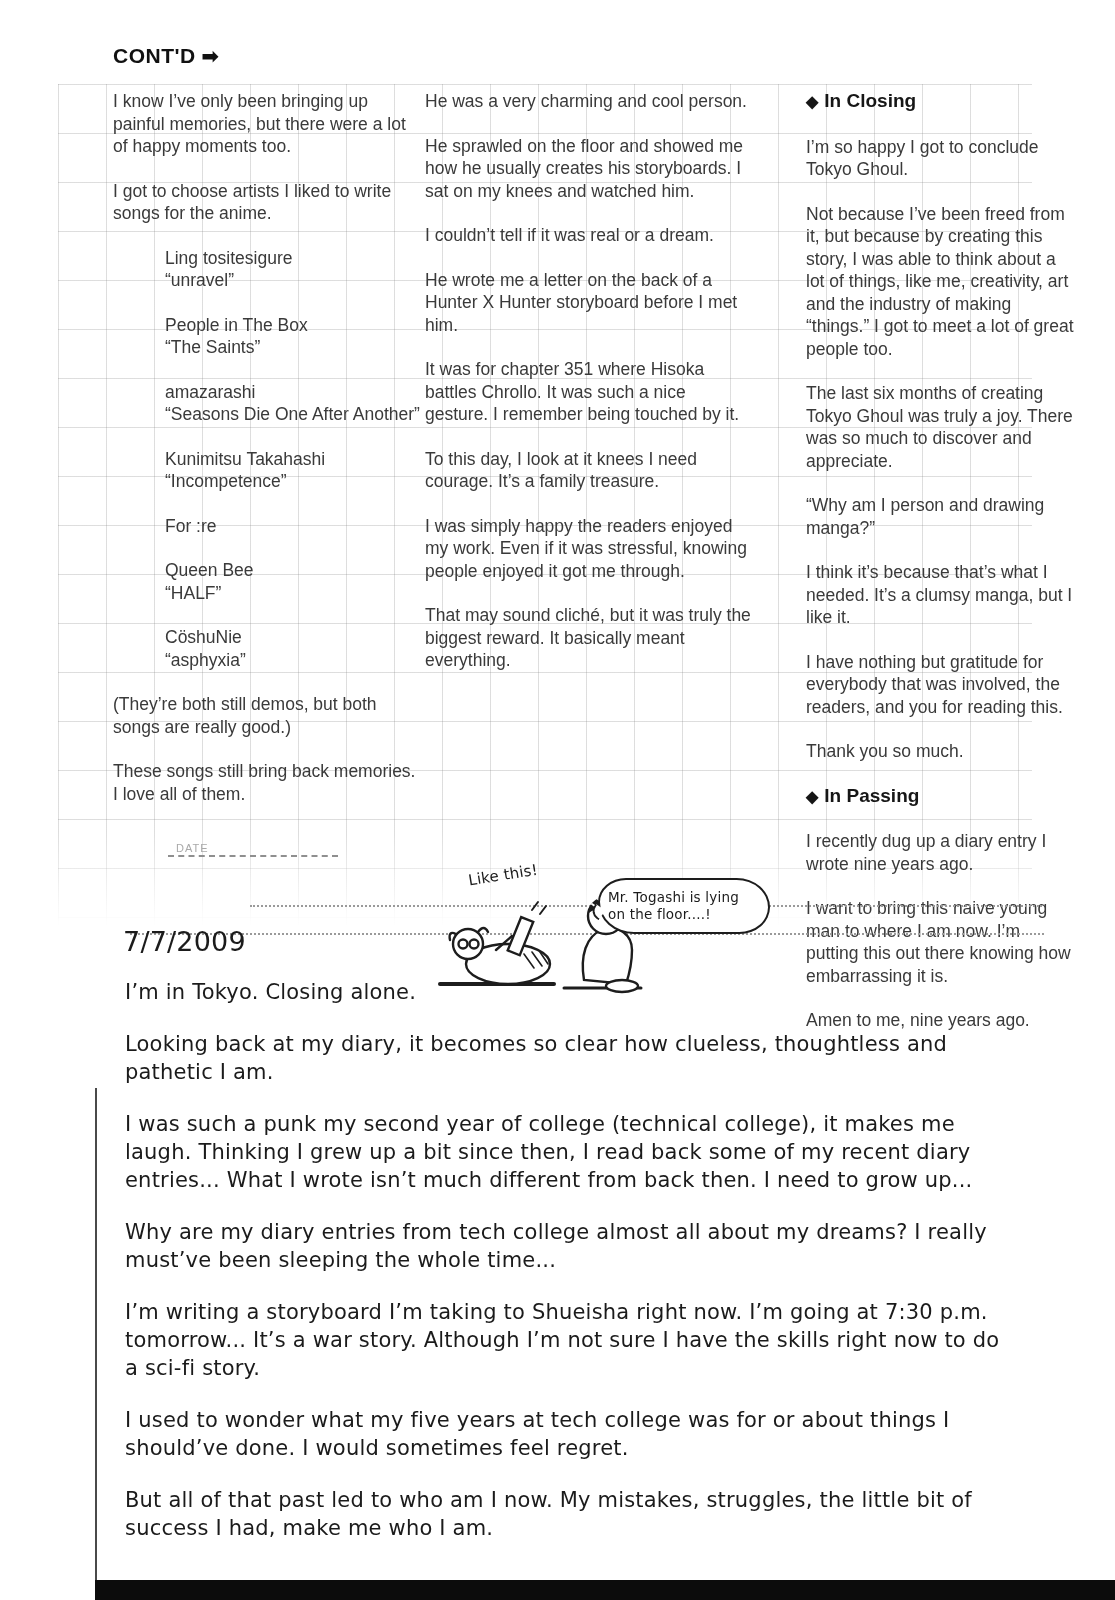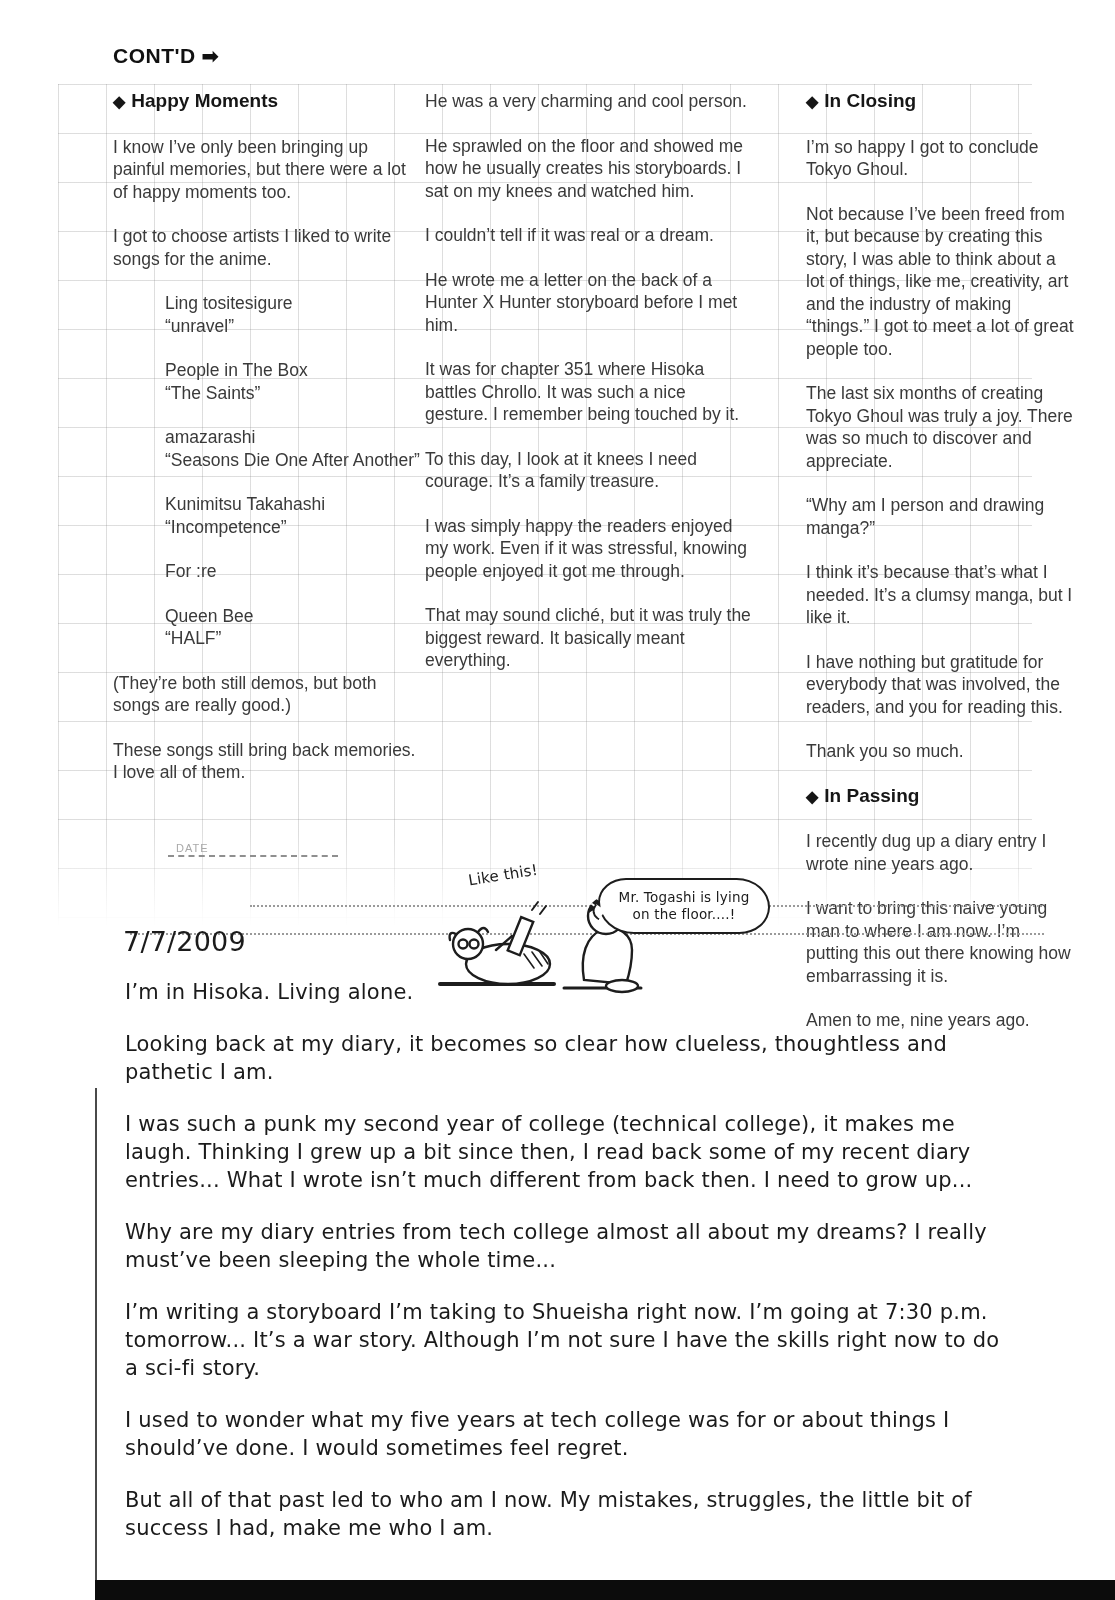--- a/index.html
+++ b/index.html
@@ -50,21 +50,21 @@
   
   .cartoon{position:absolute;left:436px;top:846px;width:334px;height:148px;}
   .hand{font-family:"DejaVu Sans", sans-serif;font-weight:500;letter-spacing:.2px;color:#1b1b1b;}
   .like-this{
     position:absolute;left:32px;top:20px;font-size:15px;transform:rotate(-9deg);
   }
   .bubble{
     position:absolute;right:0;top:32px;width:152px;padding:9px 8px;
     background:#fff;border:2.5px solid #1d1d1d;
     border-radius:42px 50px 46px 54px / 36px 44px 40px 48px;
-    font-size:13.5px;line-height:17px;text-align:center;
+    font-size:13.5px;line-height:17px;text-align:left;
   }
   .bubble::before{
     content:"";position:absolute;left:-9px;top:26px;width:10px;height:10px;
     border-left:2.5px solid #1d1d1d;border-bottom:2.5px solid #1d1d1d;
     border-radius:0 0 0 10px;background:#fff;transform:rotate(35deg);
   }
   .sketch-svg{position:absolute;left:0;top:38px;}
   
   .diary-date{position:absolute;left:123px;top:926px;font-size:27px;}
   .diary{position:absolute;left:125px;top:978px;width:880px;font-size:21px;line-height:28px;}
@@ -73,21 +73,20 @@
 </head>
 <body>
 
 <div class="grid-paper"></div>
 
 <div class="contd">
   <span>CONT'D</span><span class="arrow">➡</span>
 </div>
 
 <div class="col col1">
-  <p class="sec-head"><span class="diamond">◆</span><span>Happy Moments</span></p>
   <p>I know I’ve only been bringing up painful memories, but there were a lot of happy moments too.</p>
   <p>I got to choose artists I liked to write songs for the anime.</p>
   <div class="song-list">
     <div class="song">
       <div>Ling tositesigure</div>
       <div>“unravel”</div>
     </div>
     <div class="song">
       <div>People in The Box</div>
       <div>“The Saints”</div>
@@ -100,20 +99,24 @@
       <div>Kunimitsu Takahashi</div>
       <div>“Incompetence”</div>
     </div>
     <div class="song">
       <div>For :re</div>
       <div></div>
     </div>
     <div class="song">
       <div>Queen Bee</div>
       <div>“HALF”</div>
+    </div>
+    <div class="song">
+      <div>CöshuNie</div>
+      <div>“asphyxia”</div>
     </div>
   </div>
   <p>(They’re both still demos, but both songs are really good.)</p>
   <p>These songs still bring back memories. I love all of them.</p>
 </div>
 
 <div class="date-mark">
   <div class="date-word">DATE</div>
   <div class="date-line"></div>
 </div>
@@ -178,21 +181,21 @@
       <circle cx="202" cy="26" r="2.2"></circle>
       <circle cx="197" cy="36" r="2.4"></circle>
     </g>
   </svg>
   <div class="like-this hand">Like this!</div>
   <div class="bubble hand">Mr. Togashi is lying on the floor....!</div>
 </div>
 
 <div class="diary-date hand">7/7/2009</div>
 <div class="diary hand">
-  <p>I’m in Hisoka. Living alone.</p>
+  <p>I’m in Tokyo. Closing alone.</p>
   <p>Looking back at my diary, it becomes so clear how clueless, thoughtless and pathetic I am.</p>
   <p>I was such a punk my second year of college (technical college), it makes me laugh. Thinking I grew up a bit since then, I read back some of my recent diary entries... What I wrote isn’t much different from back then. I need to grow up...</p>
   <p>Why are my diary entries from tech college almost all about my dreams? I really must’ve been sleeping the whole time...</p>
   <p>I’m writing a storyboard I’m taking to Shueisha right now. I’m going at 7:30 p.m. tomorrow... It’s a war story. Although I’m not sure I have the skills right now to do a sci-fi story.</p>
   <p>I used to wonder what my five years at tech college was for or about things I should’ve done. I would sometimes feel regret.</p>
   <p>But all of that past led to who am I now. My mistakes, struggles, the little bit of success I had, make me who I am.</p>
 </div>
 
 <div class="left-rule"></div>
 <div class="bottom-bar"></div>

